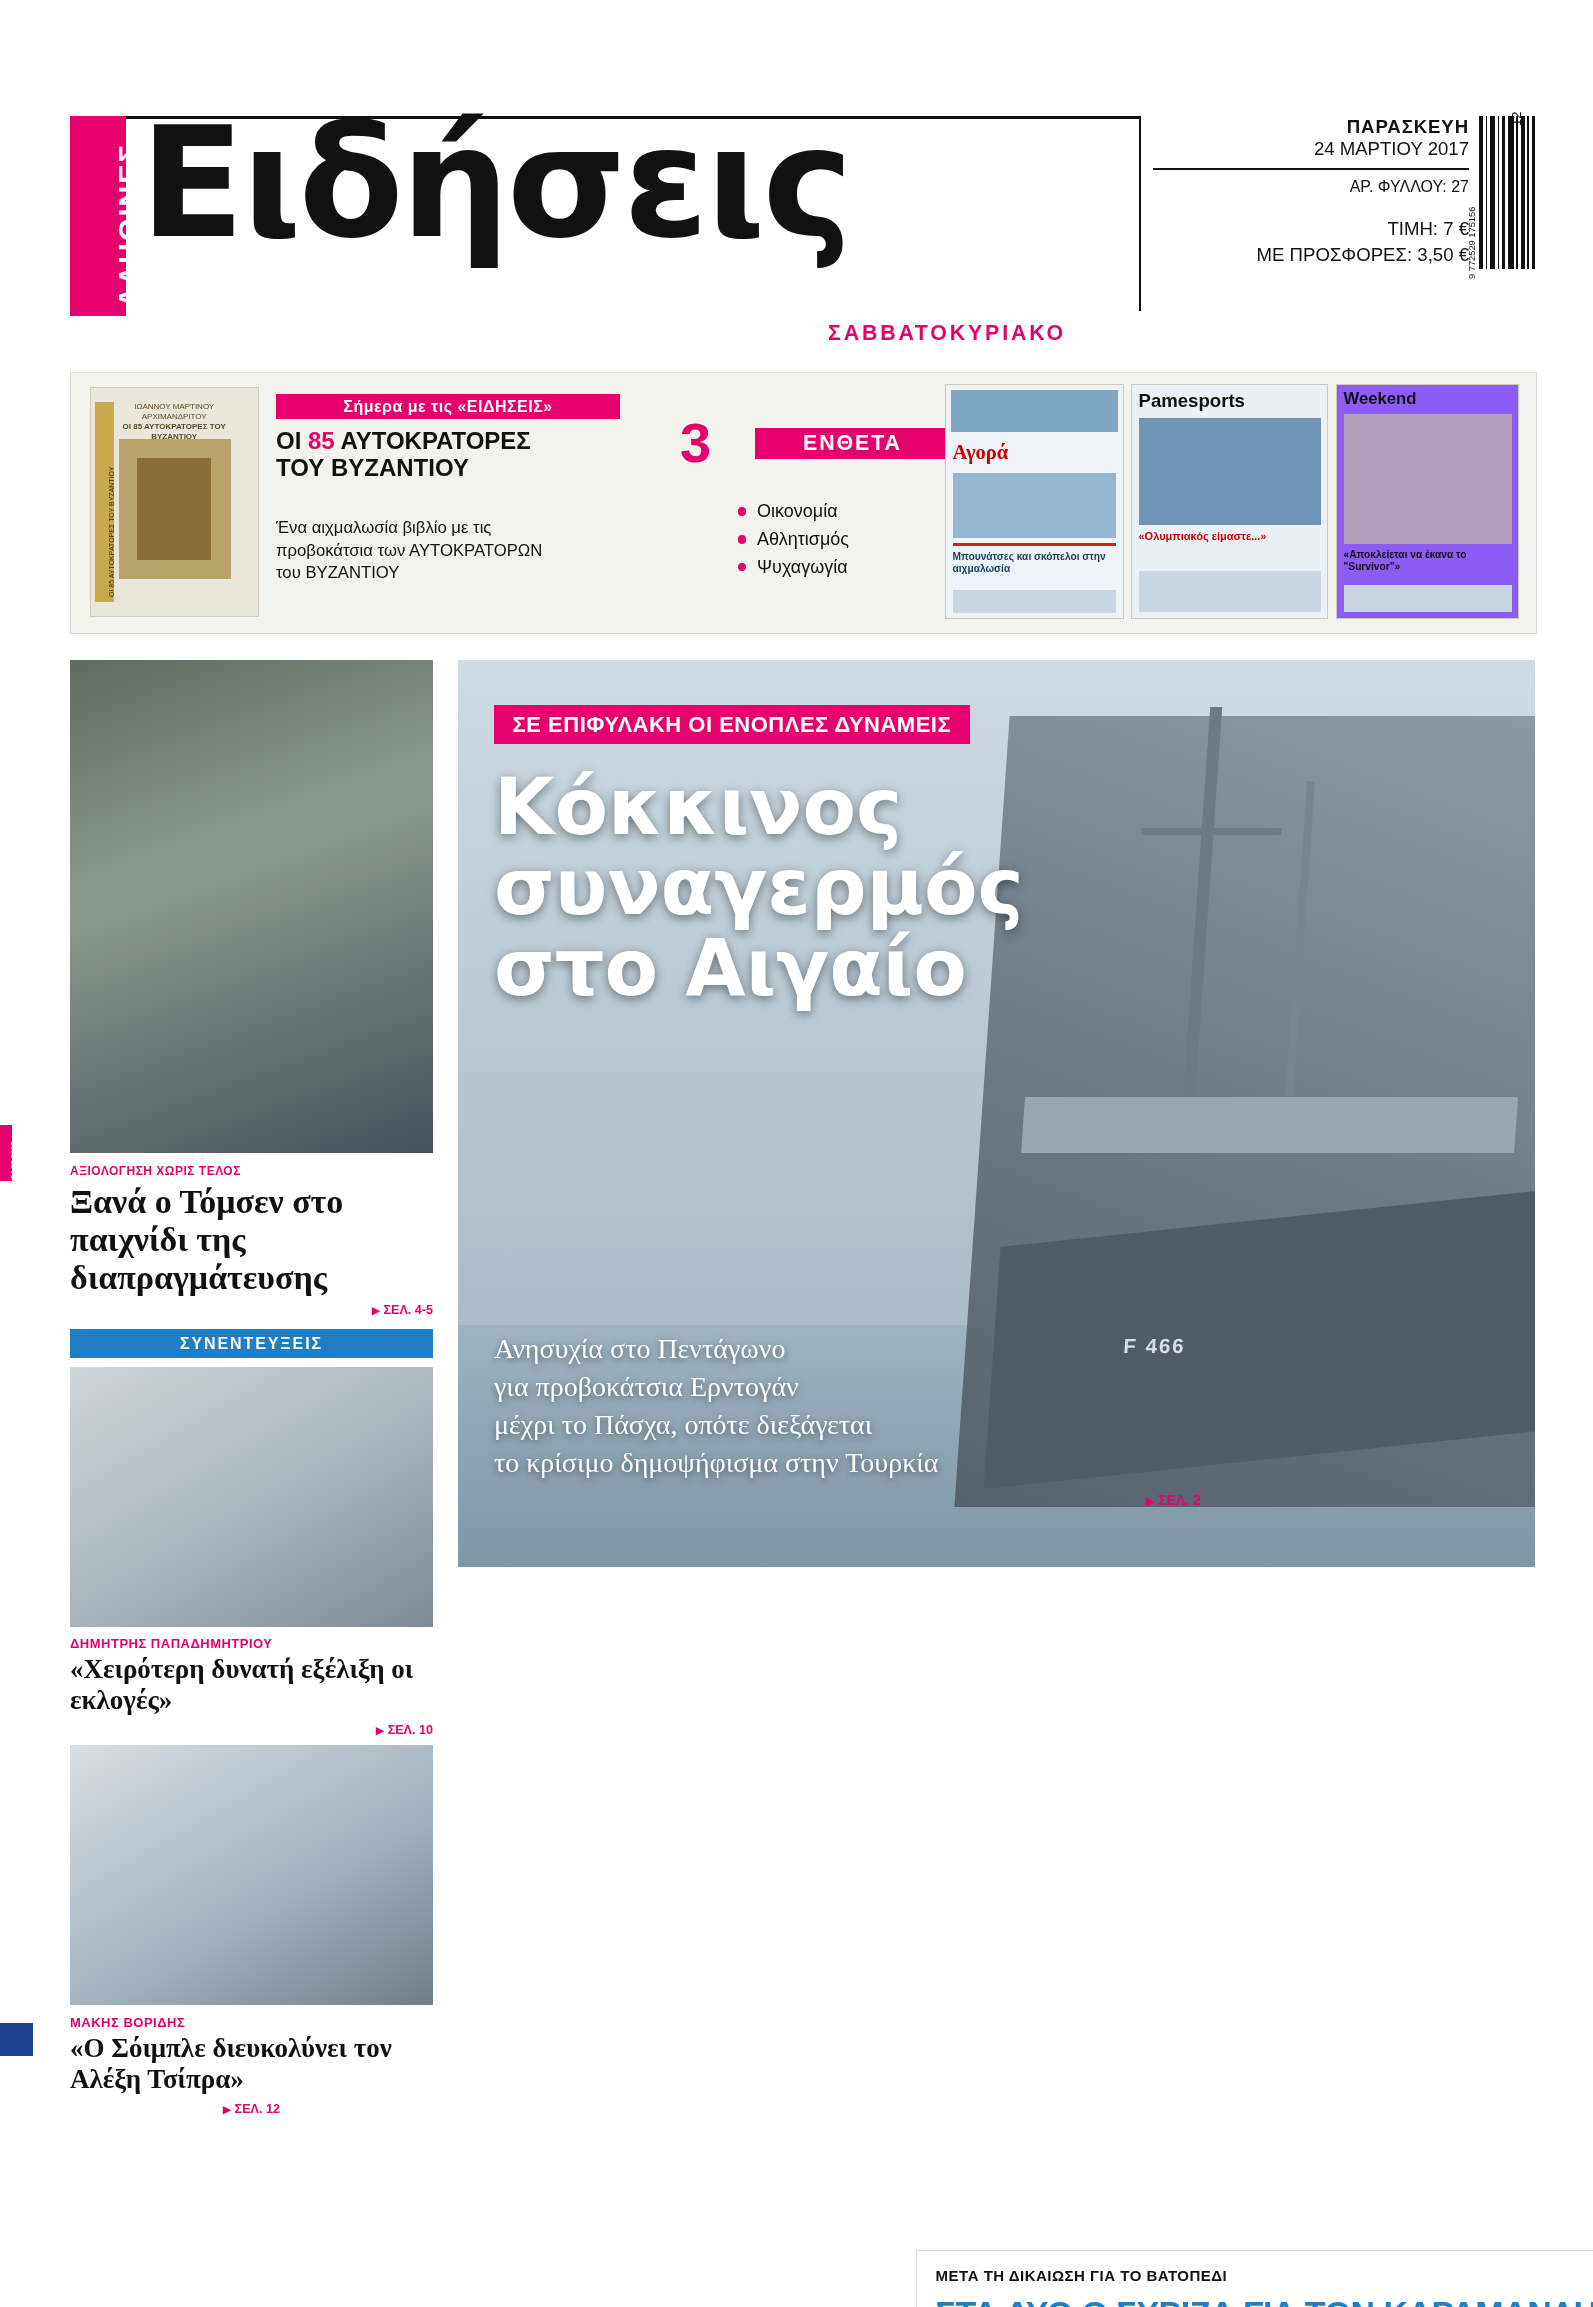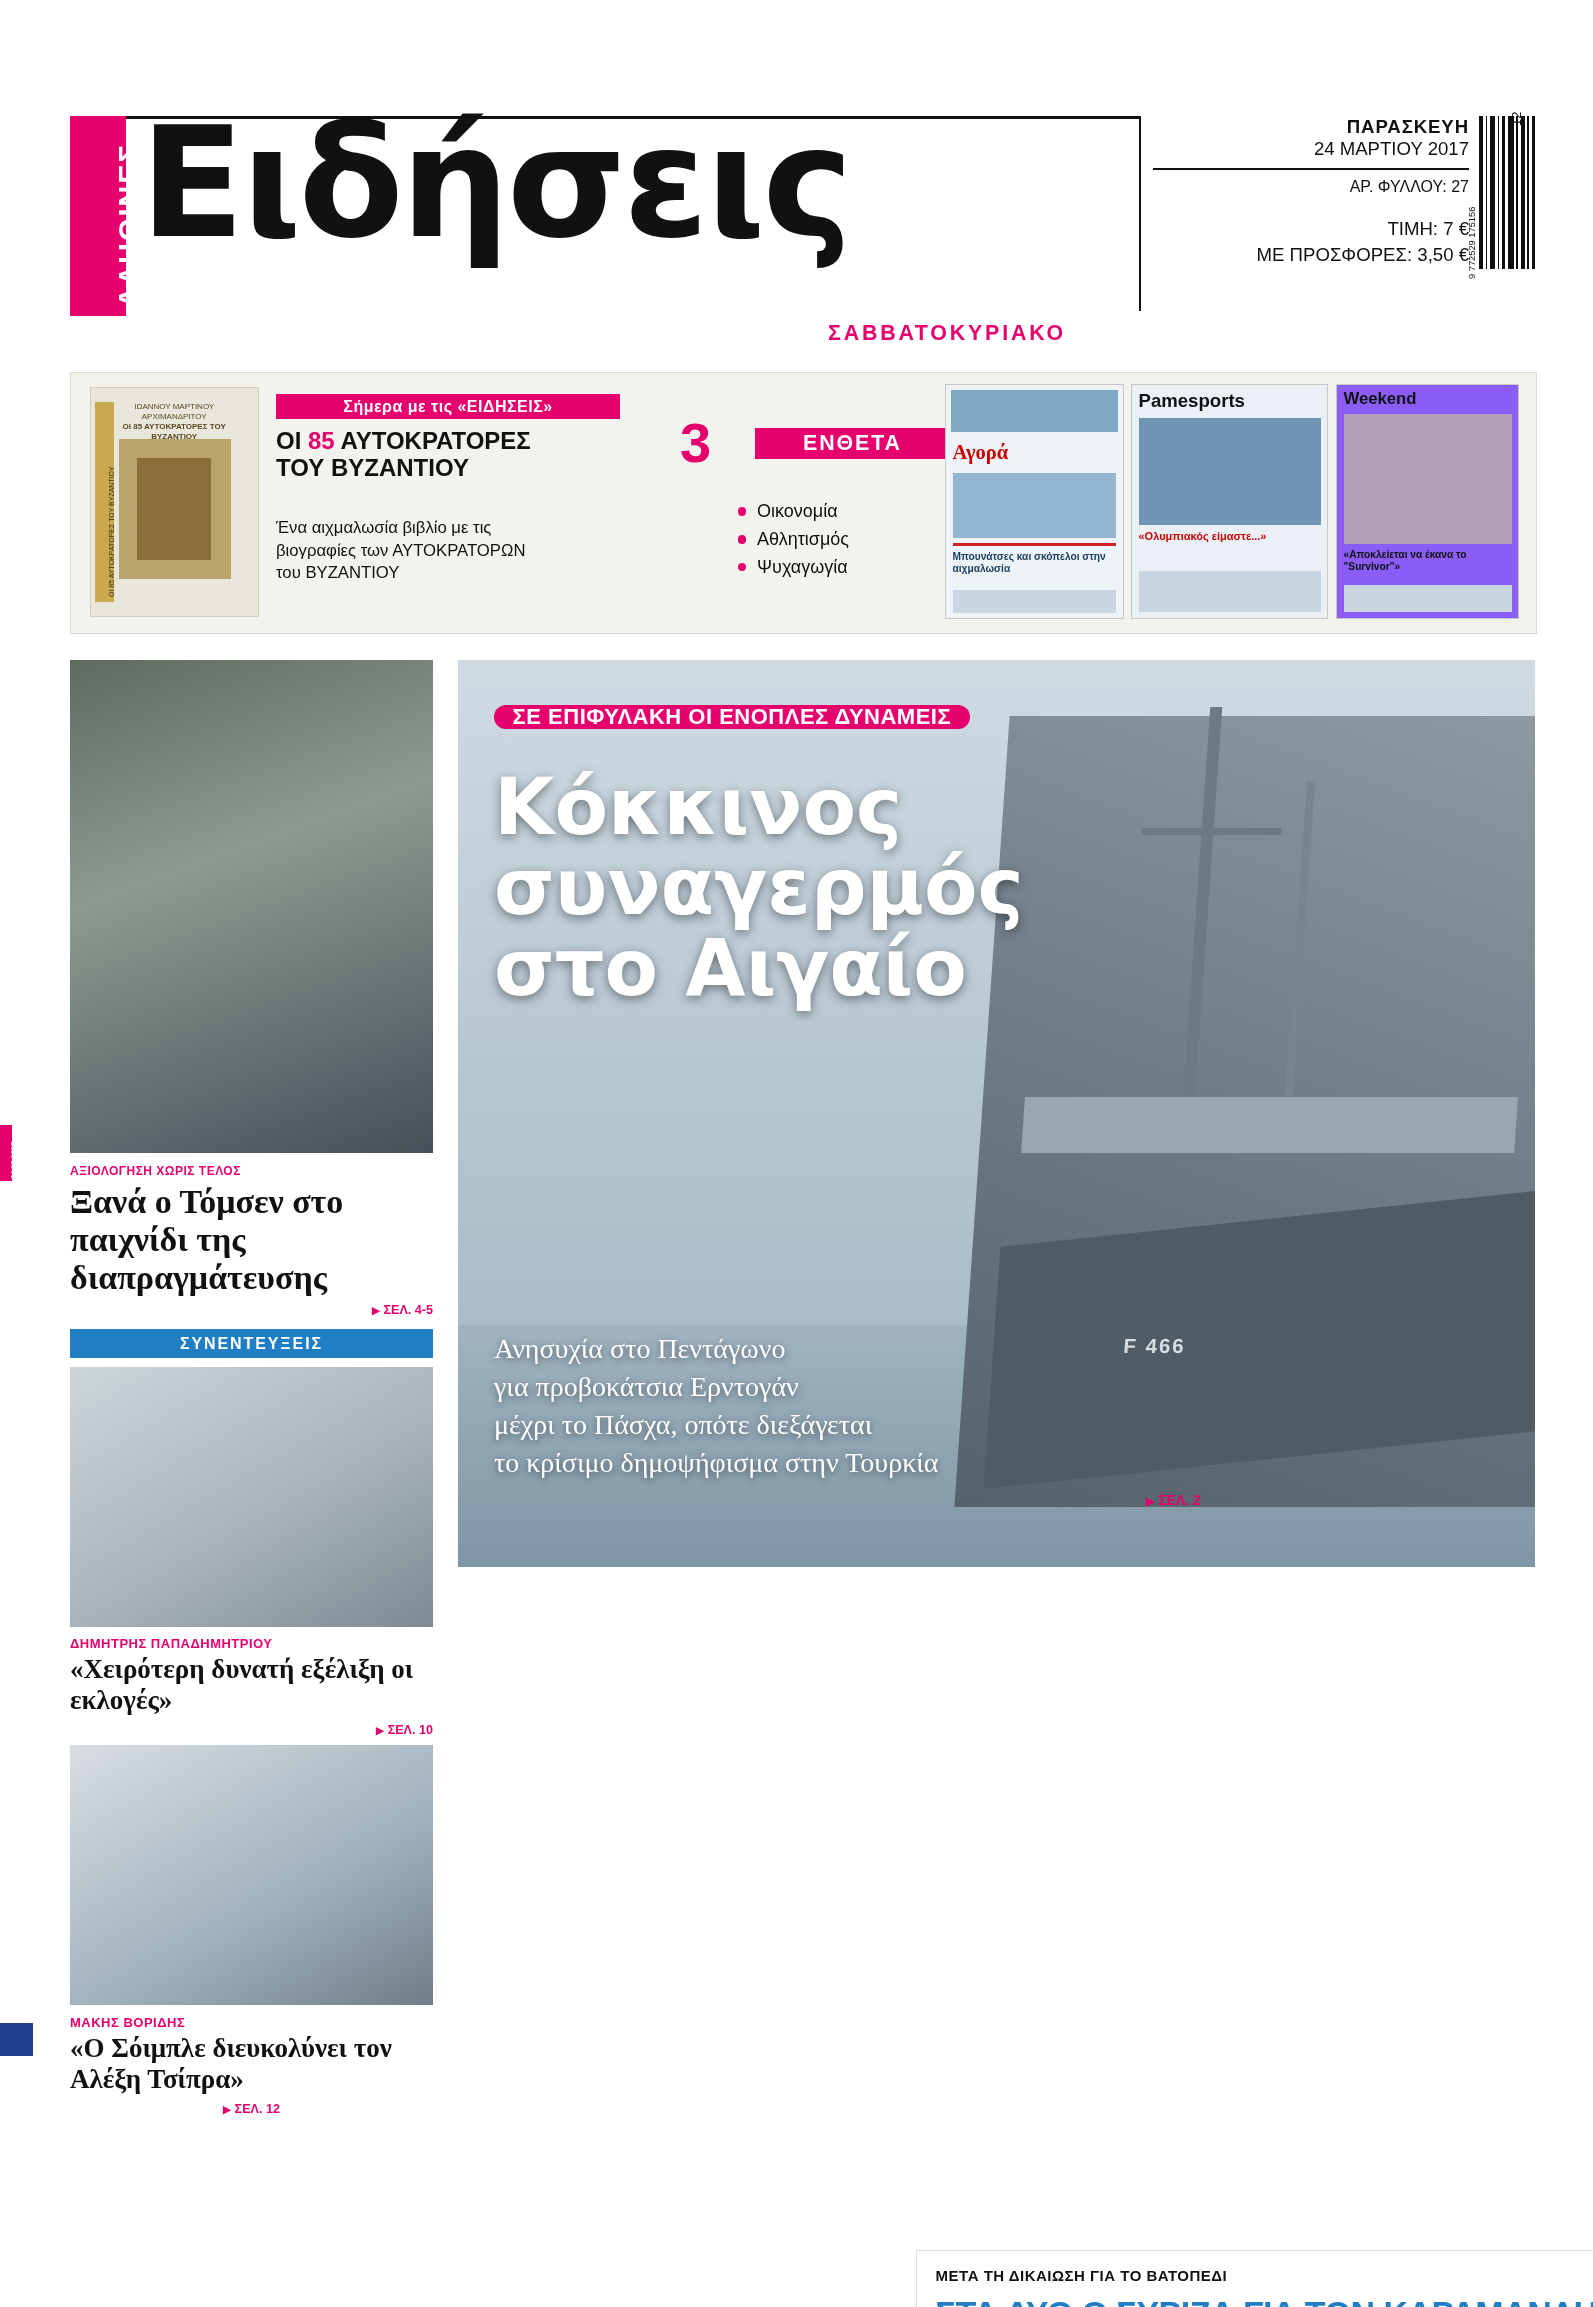--- a/index.html
+++ b/index.html
@@ -76,21 +76,21 @@
   .main{position:absolute;left:458px;top:660px;width:1077px;}
   .leadbox{position:relative;width:1077px;height:907px;overflow:hidden;background:linear-gradient(180deg,#cfdbe3 0%,#b7c7d2 45%,#9fb2bf 100%);}
   .sea{position:absolute;left:0;bottom:0;width:100%;height:242px;background:linear-gradient(180deg,#9fb3c0 0%,#7f96a6 100%);}
   .ship{position:absolute;right:-28px;top:56px;width:581px;height:791px;background:linear-gradient(200deg,#8e9ba4 0%,#6f7d88 50%,#55626c 100%);transform:skewX(-4deg);}
   .ship .deck{position:absolute;left:42px;top:381px;width:493px;height:56px;background:#9aa7b0;}
   .ship .mast{position:absolute;left:200px;top:-9.3px;width:12px;height:409px;background:#6d7a84;}
   .ship .mast2{position:absolute;left:302px;top:65px;width:8.4px;height:326px;background:#78858f;}
   .ship .cross{position:absolute;left:140px;top:112px;width:140px;height:7.4px;background:#6d7a84;}
   .ship .hull{position:absolute;left:28px;top:502px;width:549px;height:242px;background:#4f5b65;transform:skewY(-6deg);}
   .ship .numtag{position:absolute;left:158px;top:618px;color:#d8dde1;font-size:20.5px;font-weight:bold;letter-spacing:1.9px;}
-  .kickbar{position:absolute;left:36px;top:45px;height:24px;padding:0 18.6px;background:#e6006e;color:#fff;font-size:22px;font-weight:bold;letter-spacing:0.5px;display:flex;align-items:center;border-radius:17px;}
+  .kickbar{position:absolute;left:36px;top:45px;height:39px;padding:0 18.6px;background:#e6006e;color:#fff;font-size:22px;font-weight:bold;letter-spacing:0.5px;display:flex;align-items:center;}
   .bigtitle{position:absolute;left:36px;top:107px;width:744px;color:#fff;font-size:78px;font-weight:bold;line-height:1.03;text-shadow:0 2.8px 10.2px rgba(0,0,0,.45);font-family:"DejaVu Sans",sans-serif;}
   .standfirst{position:absolute;left:36px;top:670px;width:791px;color:#fff;font-family:"Liberation Serif",serif;font-size:28px;line-height:1.36;text-shadow:0 1.9px 7.4px rgba(0,0,0,.5);}
   .lead-pagref{position:absolute;left:688px;top:832px;color:#e6006e;font-size:14px;font-weight:bold;background:rgba(255,255,255,.0);}
   .lead-pagref:before{content:"\25B6";margin-right:3.7px;font-size:11px;}
 
   
   .story2{position:absolute;left:458px;top:1590px;width:1077px;height:195px;border:1.4px solid #dcdcdc;background:#fff;}
   .story2 .k{position:absolute;left:18.6px;top:16px;font-size:15px;font-weight:bold;color:#111;letter-spacing:0.5px;}
   .story2 h2{position:absolute;left:18.6px;top:43px;margin:0;font-size:34px;color:#1f7ec4;font-weight:bold;letter-spacing:-0.5px;}
 </style>
@@ -147,21 +147,21 @@
           <div class="fig"></div>
         </div>
     </div>
     <div class="ptitle">Σήμερα με τις «ΕΙΔΗΣΕΙΣ»</div>
     <div class="l85">
       <span>ΟΙ </span><span class="pink">85</span><span> ΑΥΤΟΚΡΑΤΟΡΕΣ</span><br>
       <span>ΤΟΥ ΒΥΖΑΝΤΙΟΥ</span>
     </div>
     <div class="sub1">
       <span>Ένα αιχμαλωσία βιβλίο με τις</span><br>
-      <span>βιογραφίες των ΑΥΤΟΚΡΑΤΟΡΩΝ</span><br>
+      <span>προβοκάτσια των ΑΥΤΟΚΡΑΤΟΡΩΝ</span><br>
       <span>του ΒΥΖΑΝΤΙΟΥ</span>
     </div>
     <div class="three">3</div>
     <div class="enthetaLbl">ΕΝΘΕΤΑ</div>
     <ul class="bullets">
       <li>Οικονομία</li>
       <li>Αθλητισμός</li>
       <li>Ψυχαγωγία</li>
     </ul>
     <div class="mags">

